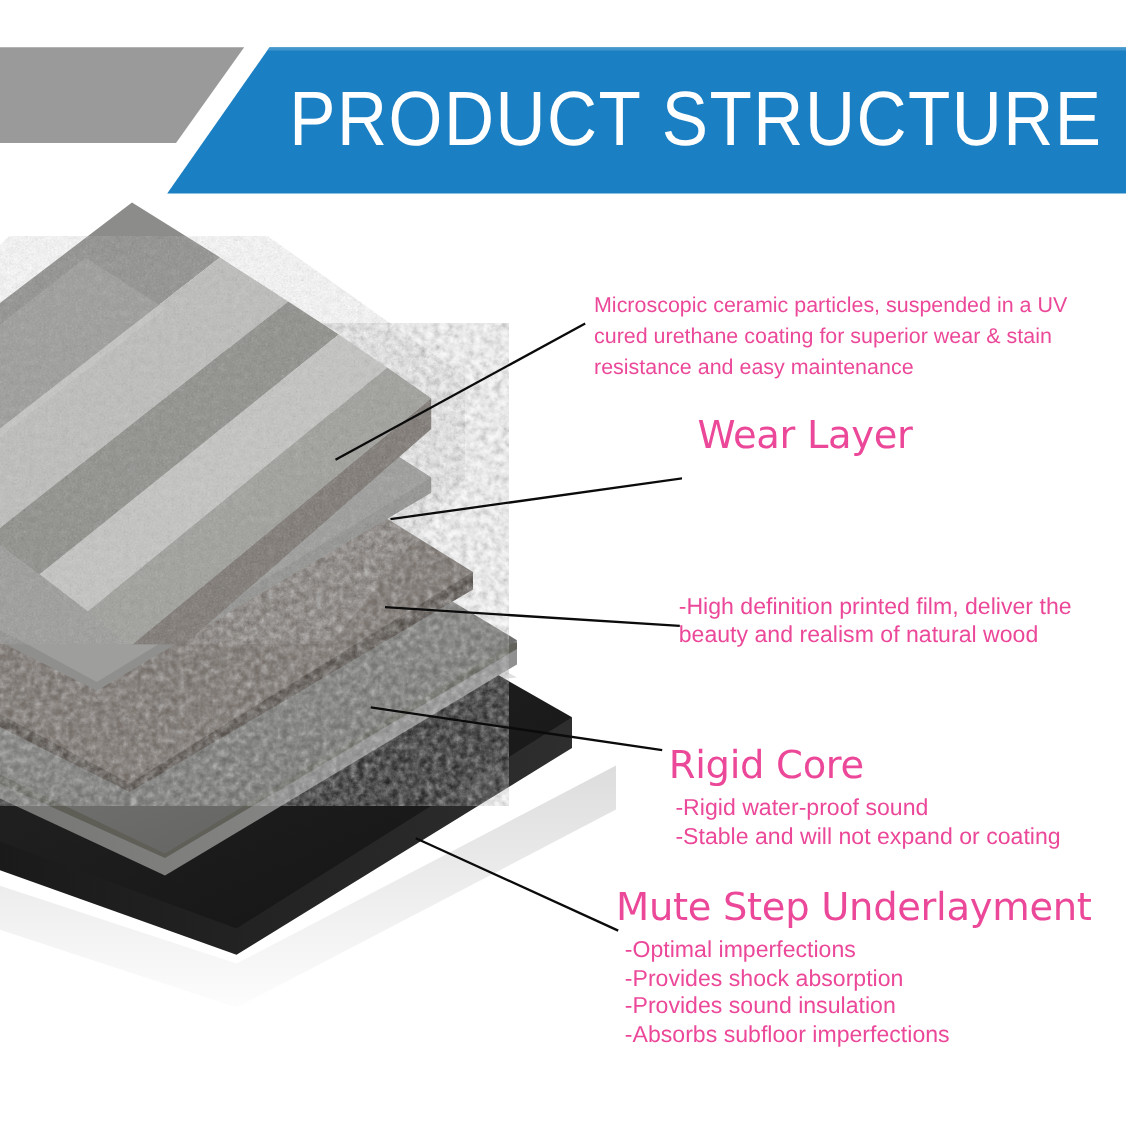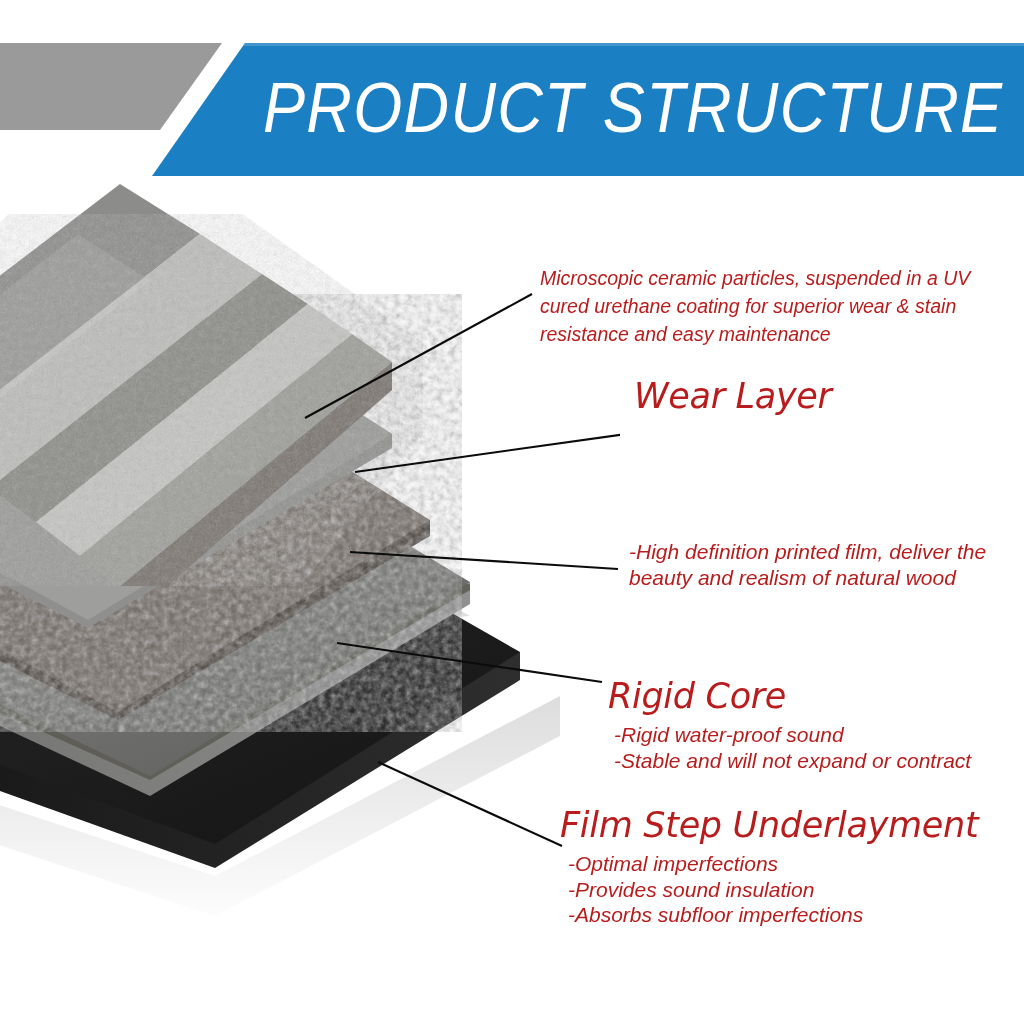--- a/index.html
+++ b/index.html
@@ -2,55 +2,55 @@
 <html><head>
 <meta charset="utf-8">
 <style>
   html,body{margin:0;padding:0;}
   body{
     width:1024px;height:1024px;
     background:#ffffff;
     font-family:"Liberation Sans","DejaVu Sans",sans-serif;
     overflow:hidden;position:relative;
   }
-  #stage{position:absolute;inset:0;width:1024px;height:1024px;font-style:italic;}
+  #stage{position:absolute;inset:0;width:1024px;height:1024px;}
 
   
   .banner-wrap{position:absolute;left:0;top:0;width:1024px;height:190px;}
   .banner-svg{position:absolute;left:0;top:0;}
   .banner-title{
     position:absolute;left:263px;top:60px;width:760px;height:100px;
     color:#ffffff;
     font-size:70px;line-height:96px;
     letter-spacing:1.5px;
     font-weight:400;
     font-family:"Liberation Sans Narrow","Liberation Sans","DejaVu Sans Condensed",sans-serif;
     transform:scaleX(0.90);transform-origin:left center;
     white-space:nowrap;
   }
 
   
   .art{position:absolute;left:0;top:176px;width:620px;height:760px;}
 
   
-  .ann{position:absolute;color:#b91c1c;}
+  .ann{position:absolute;color:#ec4899;}
   .ann .head{
     font-size:35px;line-height:41px;font-weight:400;
     letter-spacing:-0.3px;white-space:nowrap;
     font-family:"DejaVu Sans","Liberation Sans",sans-serif;
   }
   .ann .bullets{font-size:21px;line-height:25.5px;}
   .ann .bullets div{white-space:nowrap;}
   .ann.para{font-size:19.5px;line-height:28px;width:470px;}
   .ann.para div{white-space:nowrap;}
 
   #ann-wear{left:634px;top:376px;}
   #ann-wear .bullets{margin-top:5px;margin-left:6px;}
   #ann-film{left:617px;top:535px;}
-  #ann-film .bullets{margin-top:4px;margin-left:12px;}
+  #ann-film .bullets{margin-top:4px;margin-left:0;}
   #ann-core{left:608px;top:676px;}
   #ann-core .bullets{margin-top:5px;margin-left:6px;}
   #ann-under{left:560px;top:805px;}
   #ann-under .bullets{margin-top:5px;margin-left:8px;}
   #ann-uv{left:540px;top:264px;}
 </style>
 </head>
 <body>
 
 <div id="stage">
@@ -178,26 +178,27 @@
     <div class="bullets">
       <div>-High definition printed film, deliver the</div>
       <div>beauty and realism of natural wood</div>
     </div>
   </div>
 
   <div class="ann" id="ann-core">
     <div class="head">Rigid Core</div>
     <div class="bullets">
       <div>-Rigid water-proof sound</div>
-      <div>-Stable and will not expand or contract</div>
+      <div>-Stable and will not expand or coating</div>
     </div>
   </div>
 
   <div class="ann" id="ann-under">
-    <div class="head">Film Step Underlayment</div>
+    <div class="head">Mute Step Underlayment</div>
     <div class="bullets">
       <div>-Optimal imperfections</div>
+      <div>-Provides shock absorption</div>
       <div>-Provides sound insulation</div>
       <div>-Absorbs subfloor imperfections</div>
     </div>
   </div>
 
 </div>
 
 </body></html>

